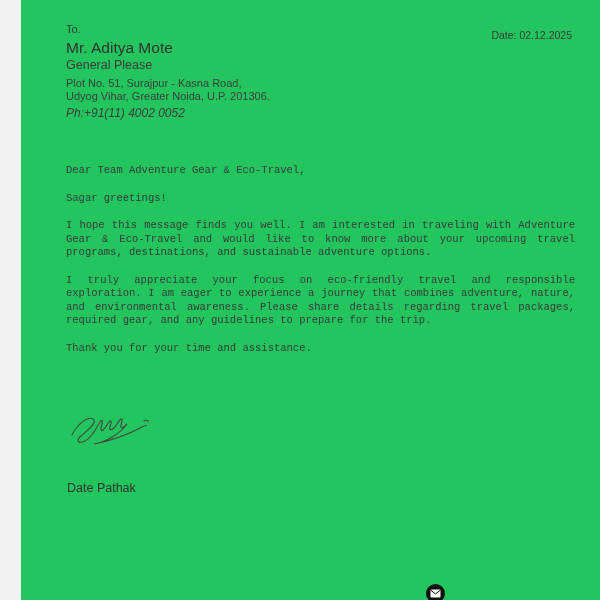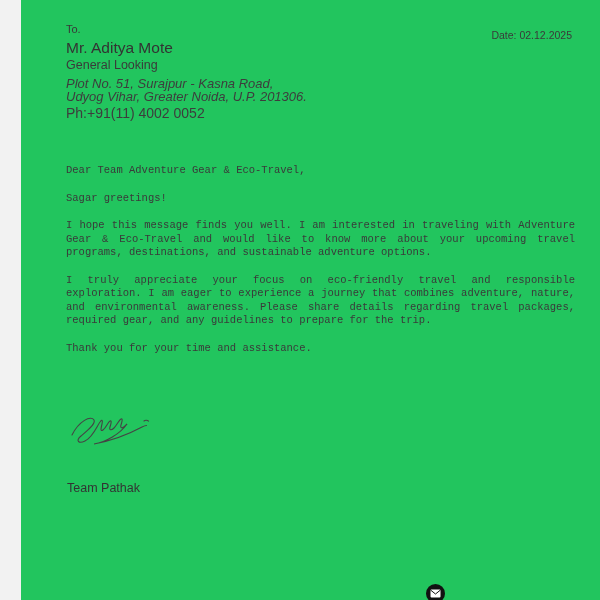--- a/index.html
+++ b/index.html
@@ -15,22 +15,22 @@
     margin-left: 21px;
   }
   .recipient-block {
     position: absolute;
     left: 45px;
     top: 22px;
   }
   .to-label { font-size: 11px; line-height: 14px; margin-bottom: 3px; }
   .recipient-name { font-size: 15.5px; line-height: 18px; color: #333333; }
   .recipient-title { font-size: 12.5px; line-height: 16px; margin-bottom: 4px; color: #3a3a3a; }
-  .address-line { font-size: 13px; line-height: 13px; color: #3d3d3d; font-style: italic; }
-  .phone-line { font-size: 14px; line-height: 13px; margin-top: 4px; color: #3d3d3d; }
+  .address-line { font-size: 11px; line-height: 13px; color: #3d3d3d; }
+  .phone-line { font-size: 12px; line-height: 13px; margin-top: 4px; color: #3d3d3d; font-style: italic; }
   .date-line {
     position: absolute;
     top: 29px;
     right: 49px;
     font-size: 10.5px;
     color: #3a3a3a;
   }
   .body-block {
     position: absolute;
     left: 45px;
@@ -78,21 +78,21 @@
   .email-text { font-size: 11px; color: #2e2e2e; }
 </style>
 </head>
 <body>
 
 <div class="page">
 
   <div class="recipient-block">
     <div class="to-label">To.</div>
     <div class="recipient-name">Mr. Aditya Mote</div>
-    <div class="recipient-title">General Looking</div>
+    <div class="recipient-title">General Please</div>
     <div class="address-line">Plot No. 51, Surajpur - Kasna Road,</div>
     <div class="address-line">Udyog Vihar, Greater Noida, U.P. 201306.</div>
     <div class="phone-line">Ph:+91(11) 4002 0052</div>
   </div>
 
   <div class="date-line">Date: 02.12.2025</div>
 
   <div class="body-block">
     <p>Dear Team Adventure Gear &amp; Eco-Travel,</p>
     <p>Sagar greetings!</p>
@@ -101,21 +101,21 @@
     <p>Thank you for your time and assistance.</p>
   </div>
 
   <div class="signature-block">
     <svg class="signature-svg" width="84" height="42" viewBox="0 0 84 42">
       <path d="M6 27 C13 13 25 7 28 12 C30 16 21 23 15 28 C9 33 13 36 19 33 C27 29 31 18 34 14 C36 11 37 12 36 16 C35 20 34 24 37 22 C40 20 42 14 44 13 C46 12 45 16 44 19 C43 22 45 23 48 20 C51 17 53 12 55 11 C57 10 56 14 55 17 C54 20 56 21 59 18 L61 16 C54 26 40 34 28 36 C44 33 63 26 76 19 C78 18 80 17.5 80.5 17.5" fill="none" stroke="#444444" stroke-width="1.1" stroke-linecap="round"></path>
       <path d="M78 13 C79 12 81.5 12 82.5 13.2" fill="none" stroke="#444444" stroke-width="1.1" stroke-linecap="round"></path>
     </svg>
   </div>
 
-  <div class="sender-name">Team Pathak</div>
+  <div class="sender-name">Date Pathak</div>
 
   <div class="footer-contact">
     <span class="email-icon-wrap">
       <svg width="11" height="9" viewBox="0 0 11 9">
         <rect x="0.5" y="0.5" width="10" height="8" rx="1" fill="#ffffff"></rect>
         <path d="M0.5 1 L5.5 5 L10.5 1" fill="none" stroke="#111111" stroke-width="1"></path>
       </svg>
     </span>
   </div>
 

